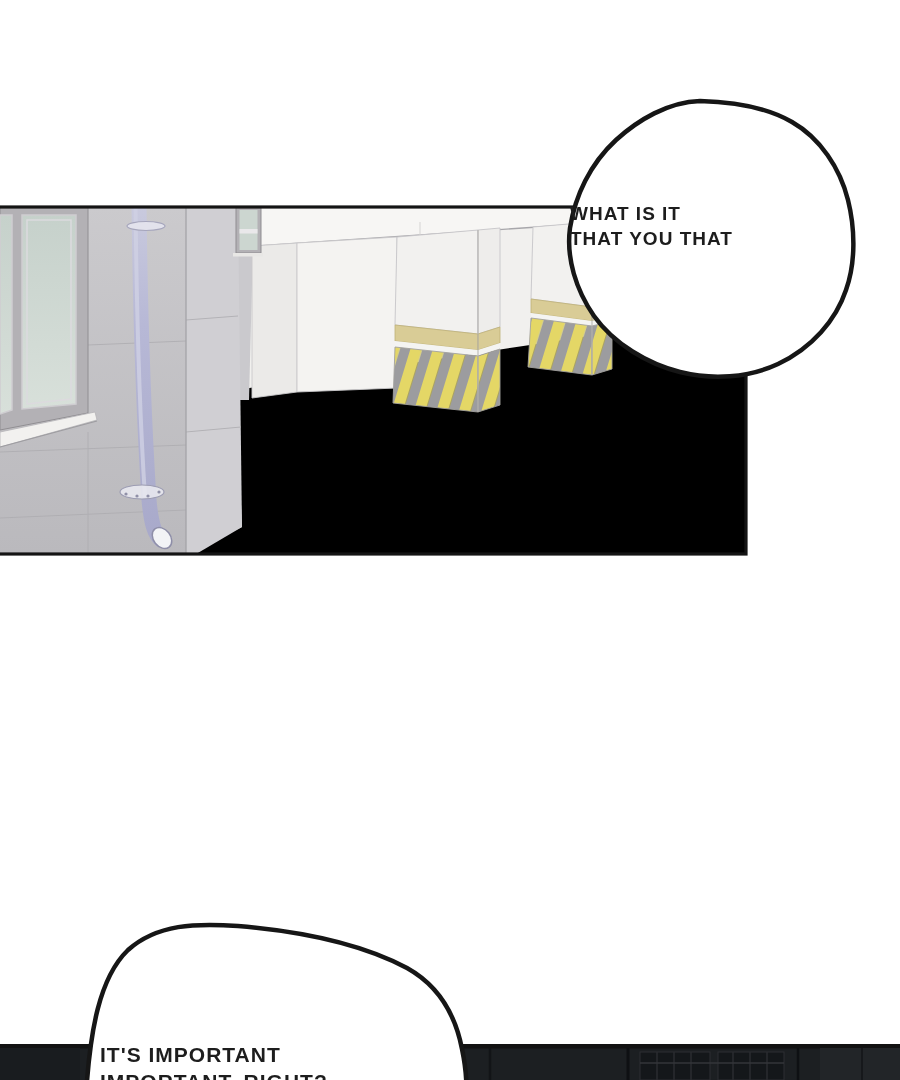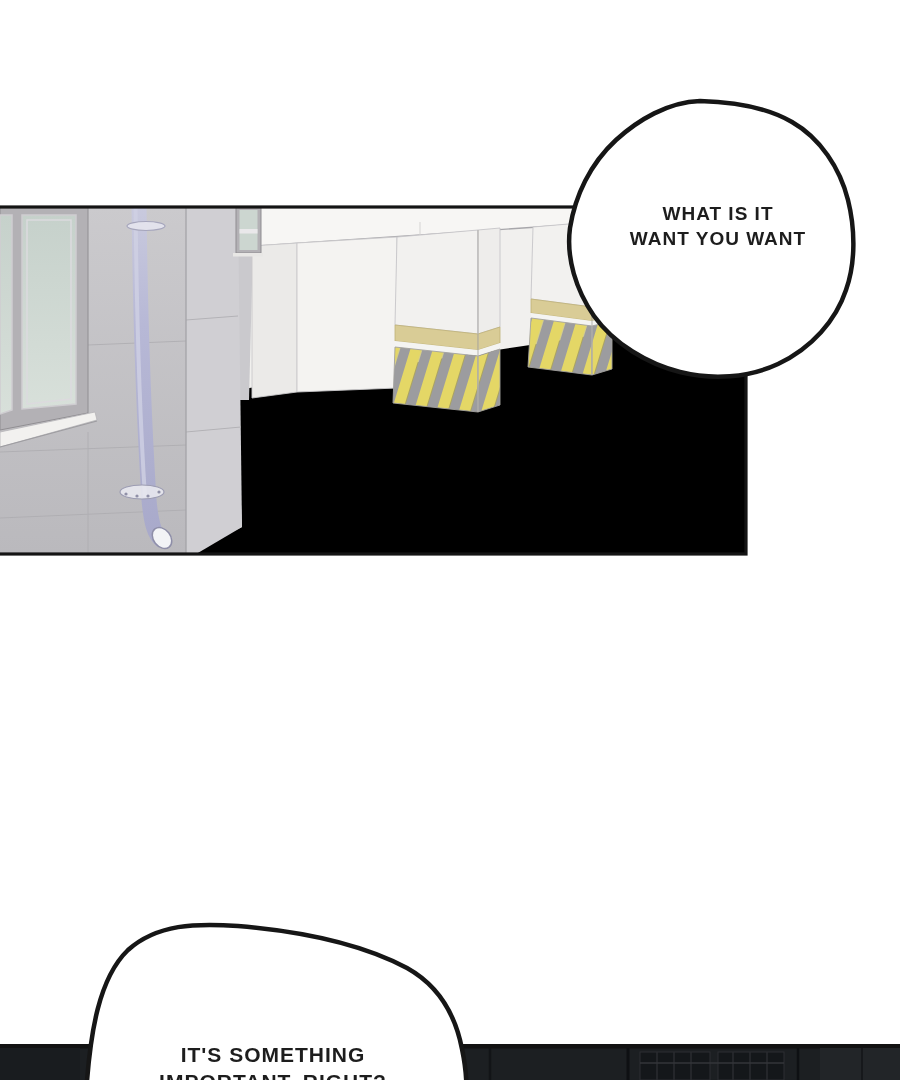--- a/index.html
+++ b/index.html
@@ -5,21 +5,20 @@
   html,body{margin:0;padding:0;}
   body{
     width:900px;height:1080px;overflow:hidden;position:relative;
     background:#ffffff;
     font-family:"Liberation Sans",sans-serif;
   }
   .stage{position:absolute;left:0;top:0;width:900px;height:1080px;}
   svg{display:block;}
   .bubble-text{
     position:absolute;
-    text-align:center;
     font-weight:700;
     color:#1d1d1d;
     letter-spacing:1px;
     z-index:5;
     white-space:nowrap;
   }
   .bubble-text .line{display:block;}
   #bubble-top-text{left:570px;top:201px;width:296px;font-size:19px;line-height:25px;}
   #bubble-bottom-text{left:100px;top:1041px;width:346px;font-size:21px;line-height:27px;}
 </style>
@@ -172,20 +171,20 @@
            C576,290 566,258 570,228 C575,196 590,164 616,140
            C638,120 668,102 700,101 Z" stroke-width="4.5" stroke-linejoin="round" fill="#ffffff" stroke="#161616"></path>
 
   <path d="M86,1095 C90,1032 99,978 128,950 C157,924 196,923 238,926
            C298,931 360,943 407,968 C441,987 456,1018 462,1049
            C466,1068 467,1082 466,1095 Z" stroke-width="4.5" stroke-linejoin="round" fill="#ffffff" stroke="#161616"></path>
 </svg>
 
 <div class="bubble-text" id="bubble-top-text">
   <span class="line">WHAT IS IT</span>
-  <span class="line">WANT YOU WANT</span>
+  <span class="line">THAT YOU THAT</span>
 </div>
 
 <div class="bubble-text" id="bubble-bottom-text">
-  <span class="line">IT'S SOMETHING</span>
+  <span class="line">IT'S IMPORTANT</span>
   <span class="line">IMPORTANT, RIGHT?</span>
 </div>
 </div>
 
 </body></html>

